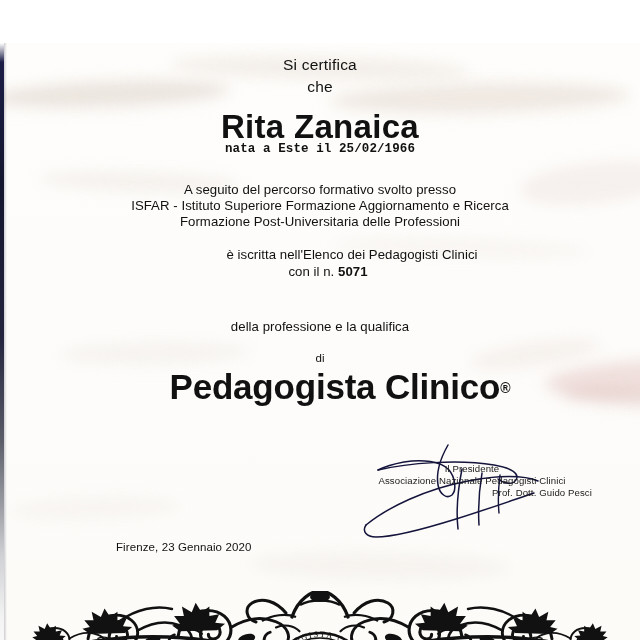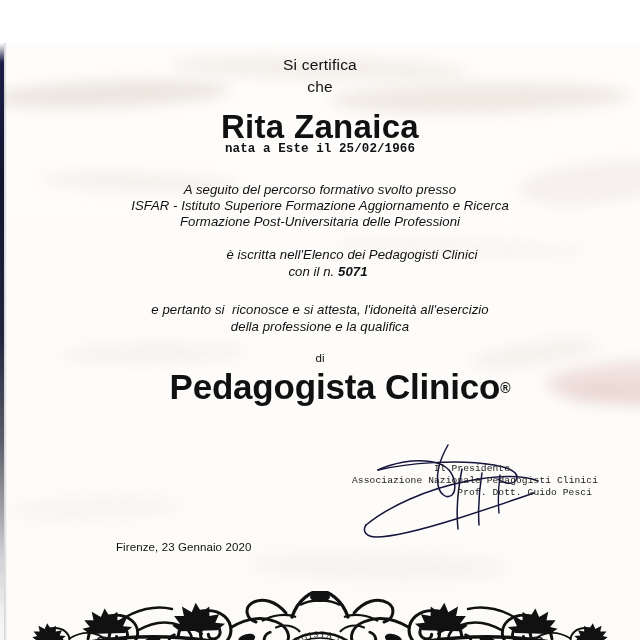--- a/index.html
+++ b/index.html
@@ -93,21 +93,21 @@
     letter-spacing: 0.3px;
   }
   .t-born {
     top: 100px;
     font-size: 12.5px;
     font-weight: bold;
     letter-spacing: .1px;
     font-family: Liberation Mono, monospace;
   }
 
-  .t-italic { font-style: italic; font-size: 13.2px; letter-spacing: .05px; text-align: center; }
+  .t-italic { font-size: 13.2px; letter-spacing: .05px; text-align: center; }
   .t-p1a { top: 140px; }
   .t-p1b { top: 156px; }
   .t-p1c { top: 172px; }
 
   .t-p2a { top: 205px; padding-left: 32px; }
   .t-p2b { top: 222px; padding-left: 8px; }
 
   .t-p3a { top: 260px; }
   .t-p3b { top: 277px; }
 
@@ -138,21 +138,20 @@
   .sig-text {
     position: absolute;
     left: 0;
     width: 240px;
     text-align: center;
     white-space: pre;
     font-size: 9.6px;
     line-height: 1;
     color: #1a1a1a;
     letter-spacing: .1px;
-    font-family: Liberation Mono, monospace;
   }
   .sig-l1 { top: 23px; }
   .sig-l2 { top: 35px; }
   .sig-l3 { top: 47px; text-align: right; }
   #signature-stroke {
     position: absolute;
     left: -4px;
     top: -4px;
     width: 248px;
     height: 108px;
@@ -207,21 +206,20 @@
   <div class="tline t-name">Rita Zanaica</div>
   <div class="tline t-born">nata a Este il 25/02/1966</div>
 
   <div class="tline t-italic t-p1a">A seguito del percorso formativo svolto presso</div>
   <div class="tline t-italic t-p1b">ISFAR - Istituto Superiore Formazione Aggiornamento e Ricerca</div>
   <div class="tline t-italic t-p1c">Formazione Post-Universitaria delle Professioni</div>
 
   <div class="tline t-italic t-p2a">è iscritta nell'Elenco dei Pedagogisti Clinici</div>
   <div class="tline t-italic t-p2b"><span>con il n. </span><span style="font-weight:bold">5071</span></div>
 
-  <div class="tline t-italic t-p3a">e pertanto si  riconosce e si attesta, l'idoneità all'esercizio</div>
   <div class="tline t-italic t-p3b">della professione e la qualifica</div>
 
   <div class="tline t-di">di</div>
   <div class="tline t-role"><span>Pedagogista Clinico</span><span class="reg">®</span></div>
 
   <div id="signature-block">
     <svg id="signature-stroke" viewBox="0 0 248 108">
       <g fill="none" stroke="#14143c" stroke-linecap="round" stroke-linejoin="round">
         <path d="M100,8 C92,22 88,36 90,48 C92,58 99,62 104,58 C109,53 107,40 101,33
                  C93,24 74,22 56,25 C40,28 30,33 30,33" stroke-width="1.5"></path>

